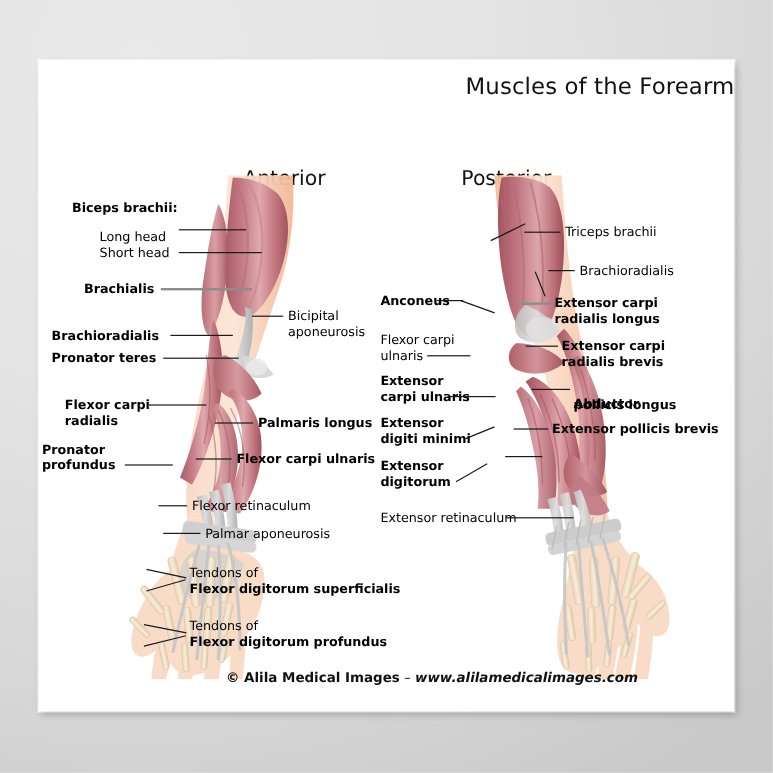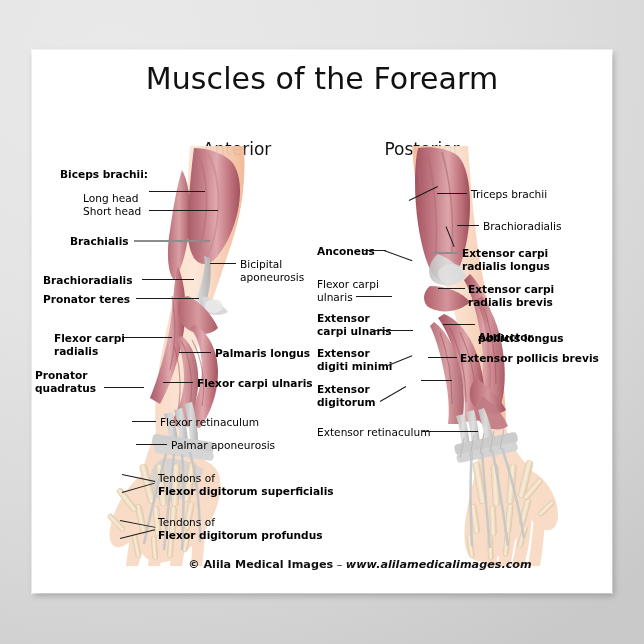--- a/index.html
+++ b/index.html
@@ -14,22 +14,22 @@
       radial-gradient(120% 110% at 18% 8%, #e9e9e9 0%, #e4e4e4 38%, #d8d8d8 72%, #c9c9c9 100%);
   }
   
   #poster{
     position:absolute;left:32px;top:50px;width:580px;height:543px;
     background:#fff;
     box-shadow:2px 3px 6px rgba(0,0,0,.22), 0 0 0 1px rgba(255,255,255,.7);
   }
   
   .title{
-    position:absolute;left:0;top:11px;width:580px;text-align:center;
-    font-size:30px;color:#111;letter-spacing:.1px;
+    position:absolute;left:0;top:11px;width:580px;text-align:right;
+    font-size:19px;color:#111;letter-spacing:.1px;
   }
   .subtitle{
     position:absolute;left:0;top:42px;width:580px;text-align:center;
     font-size:18.5px;font-style:italic;color:#111;
   }
   .viewhead{
     position:absolute;top:89px;font-size:17px;color:#111;text-align:center;
   }
   #head-ant{left:140px;width:130px;}
   #head-post{left:325px;width:130px;}
@@ -316,21 +316,21 @@
 
     <div class="lbl b" style="left:28px;top:118px;">Biceps brachii:</div>
     <div class="lbl" style="left:51px;top:142px;text-align:center;">Long head</div>
     <div class="lbl" style="left:51px;top:155px;">Short head</div>
     <div class="lbl b" style="left:38px;top:185px;">Brachialis</div>
     <div class="lbl b" style="left:11px;top:224px;">Brachioradialis</div>
     <div class="lbl b" style="left:11px;top:243px;">Pronator teres</div>
     <div class="lbl b" style="left:22px;top:282px;">Flexor carpi</div>
     <div class="lbl b" style="left:22px;top:295px;">radialis</div>
     <div class="lbl b" style="left:3px;top:319px;">Pronator</div>
-    <div class="lbl b" style="left:3px;top:332px;">quadratus</div>
+    <div class="lbl b" style="left:3px;top:332px;">profundus</div>
 
     <div class="lbl" style="left:208px;top:208px;">Bicipital</div>
     <div class="lbl" style="left:208px;top:221px;">aponeurosis</div>
     <div class="lbl b" style="left:183px;top:297px;">Palmaris longus</div>
     <div class="lbl b" style="left:165px;top:327px;">Flexor carpi ulnaris</div>
     <div class="lbl" style="left:128px;top:366px;">Flexor retinaculum</div>
     <div class="lbl" style="left:139px;top:389px;">Palmar aponeurosis</div>
     <div class="lbl" style="left:126px;top:422px;">Tendons of</div>
     <div class="lbl b" style="left:126px;top:435px;">Flexor digitorum superficialis</div>
     <div class="lbl" style="left:126px;top:466px;">Tendons of</div>

